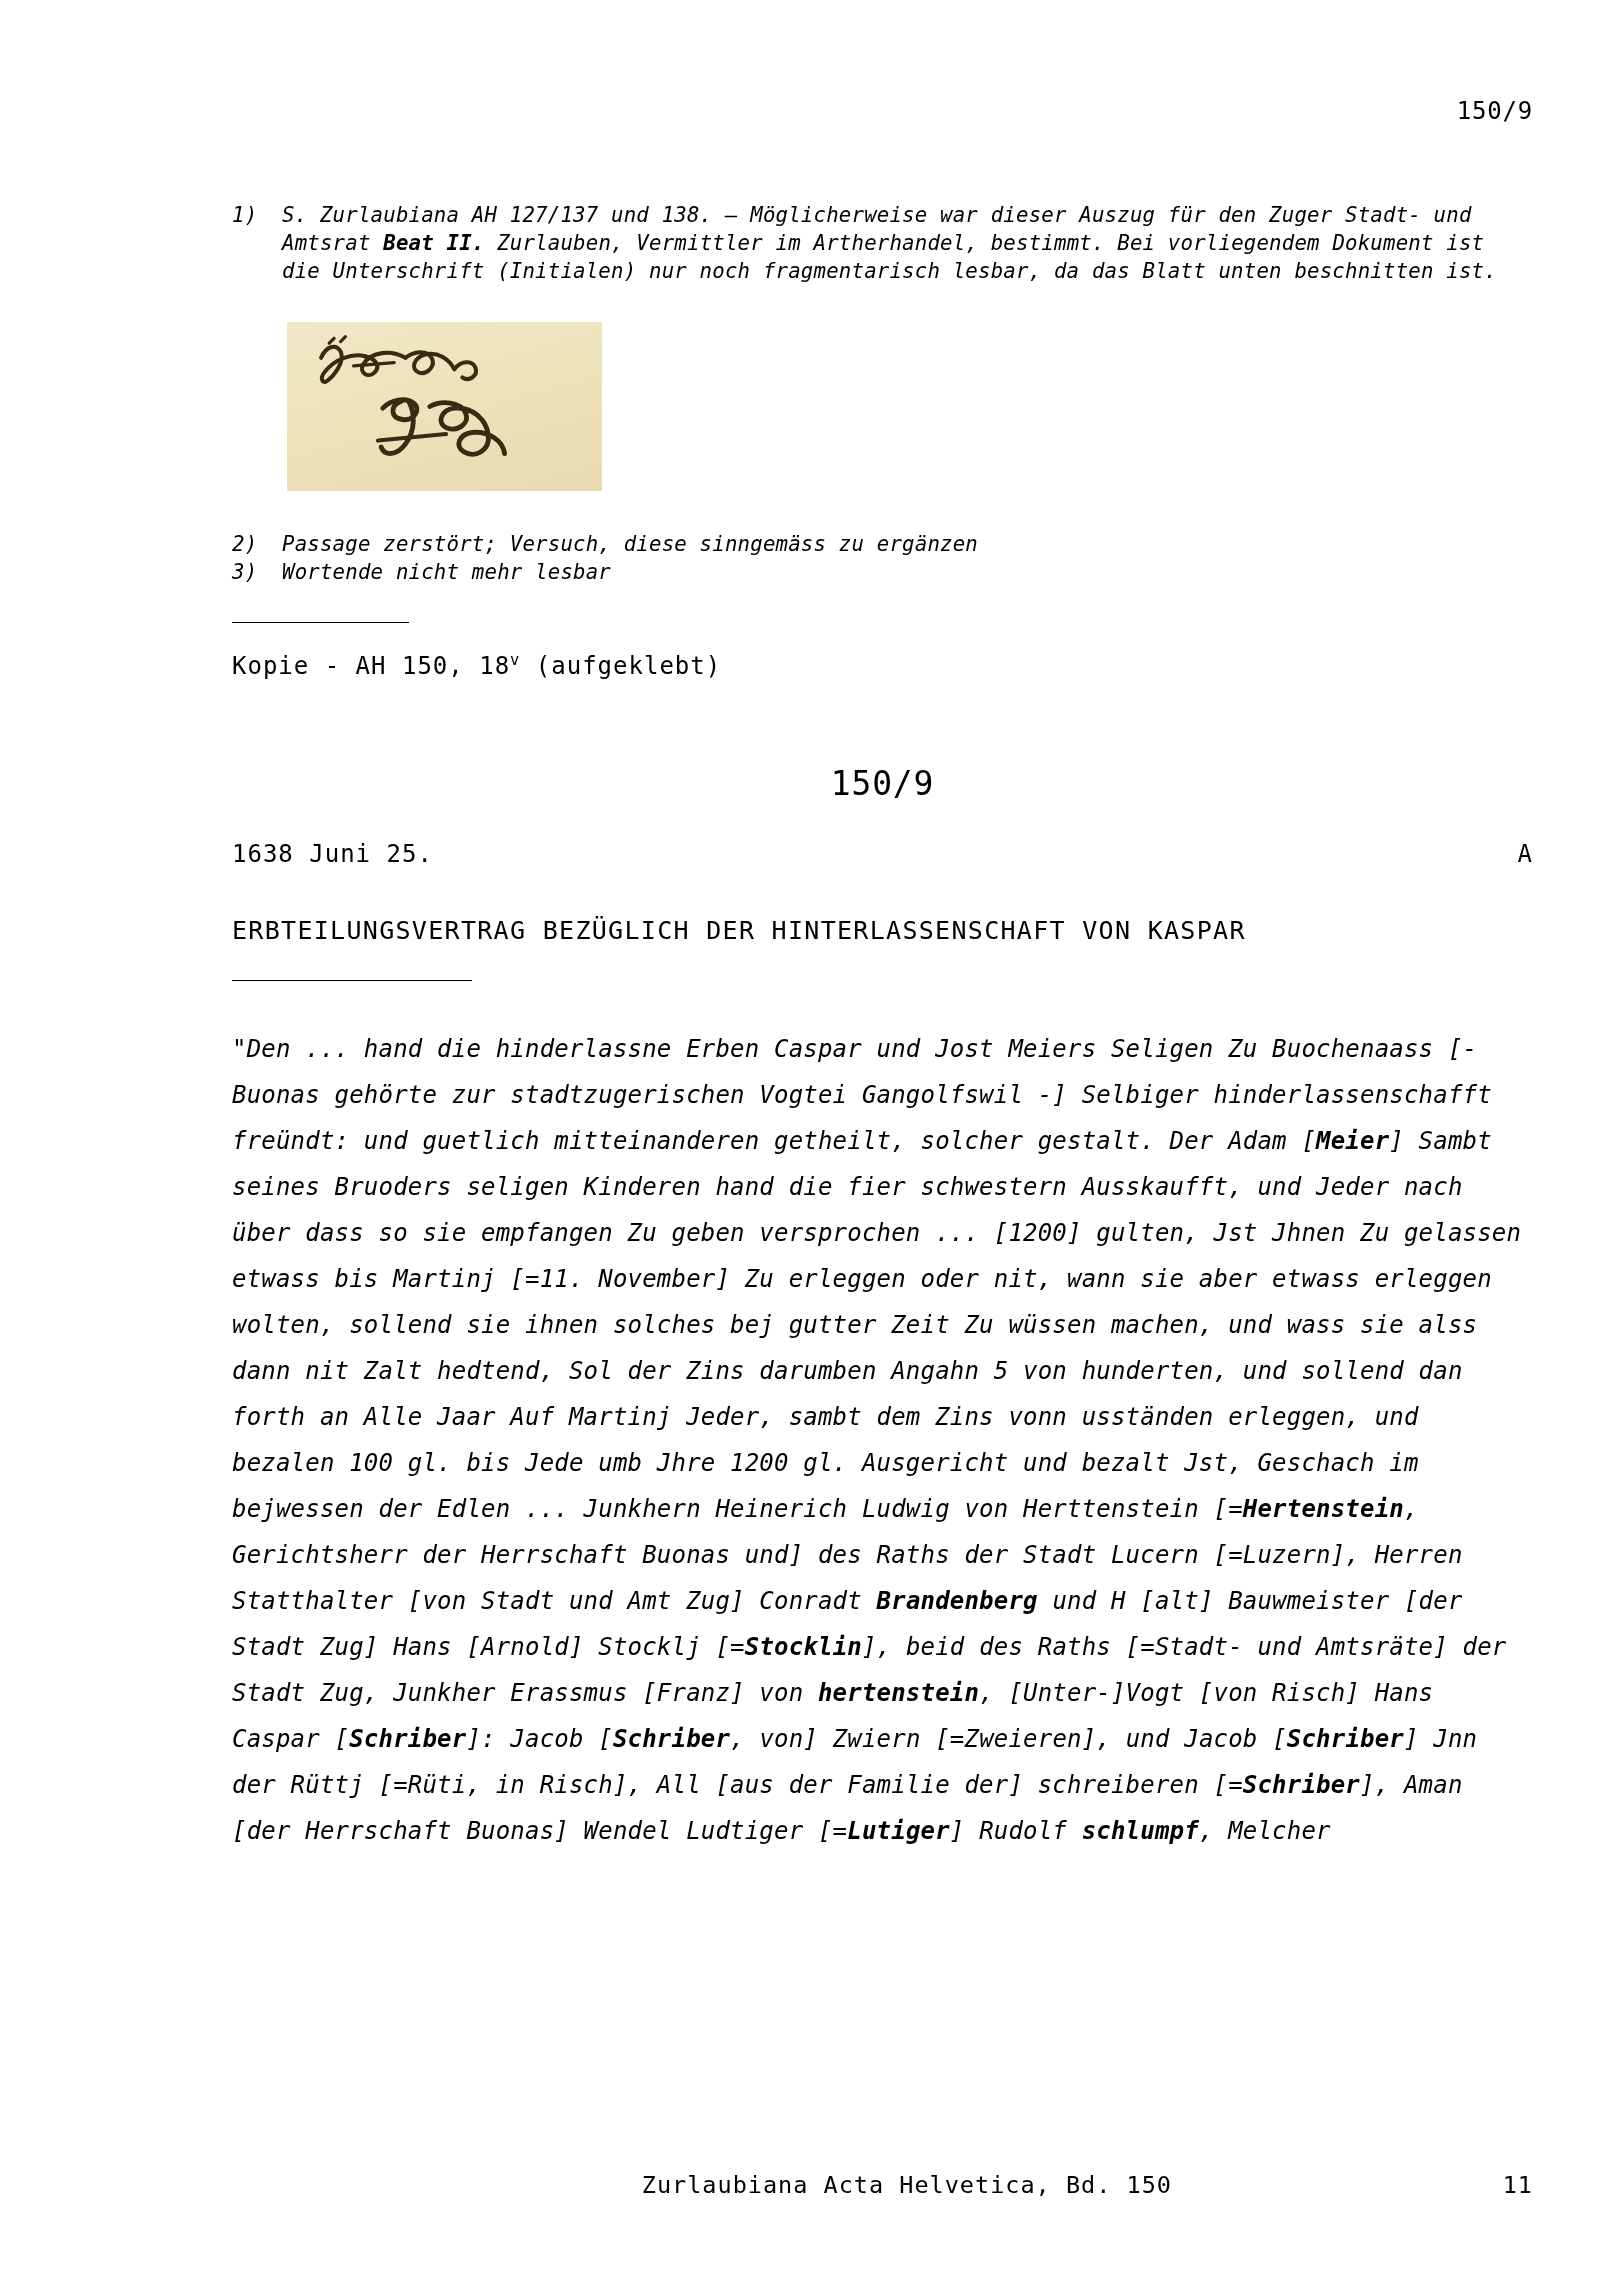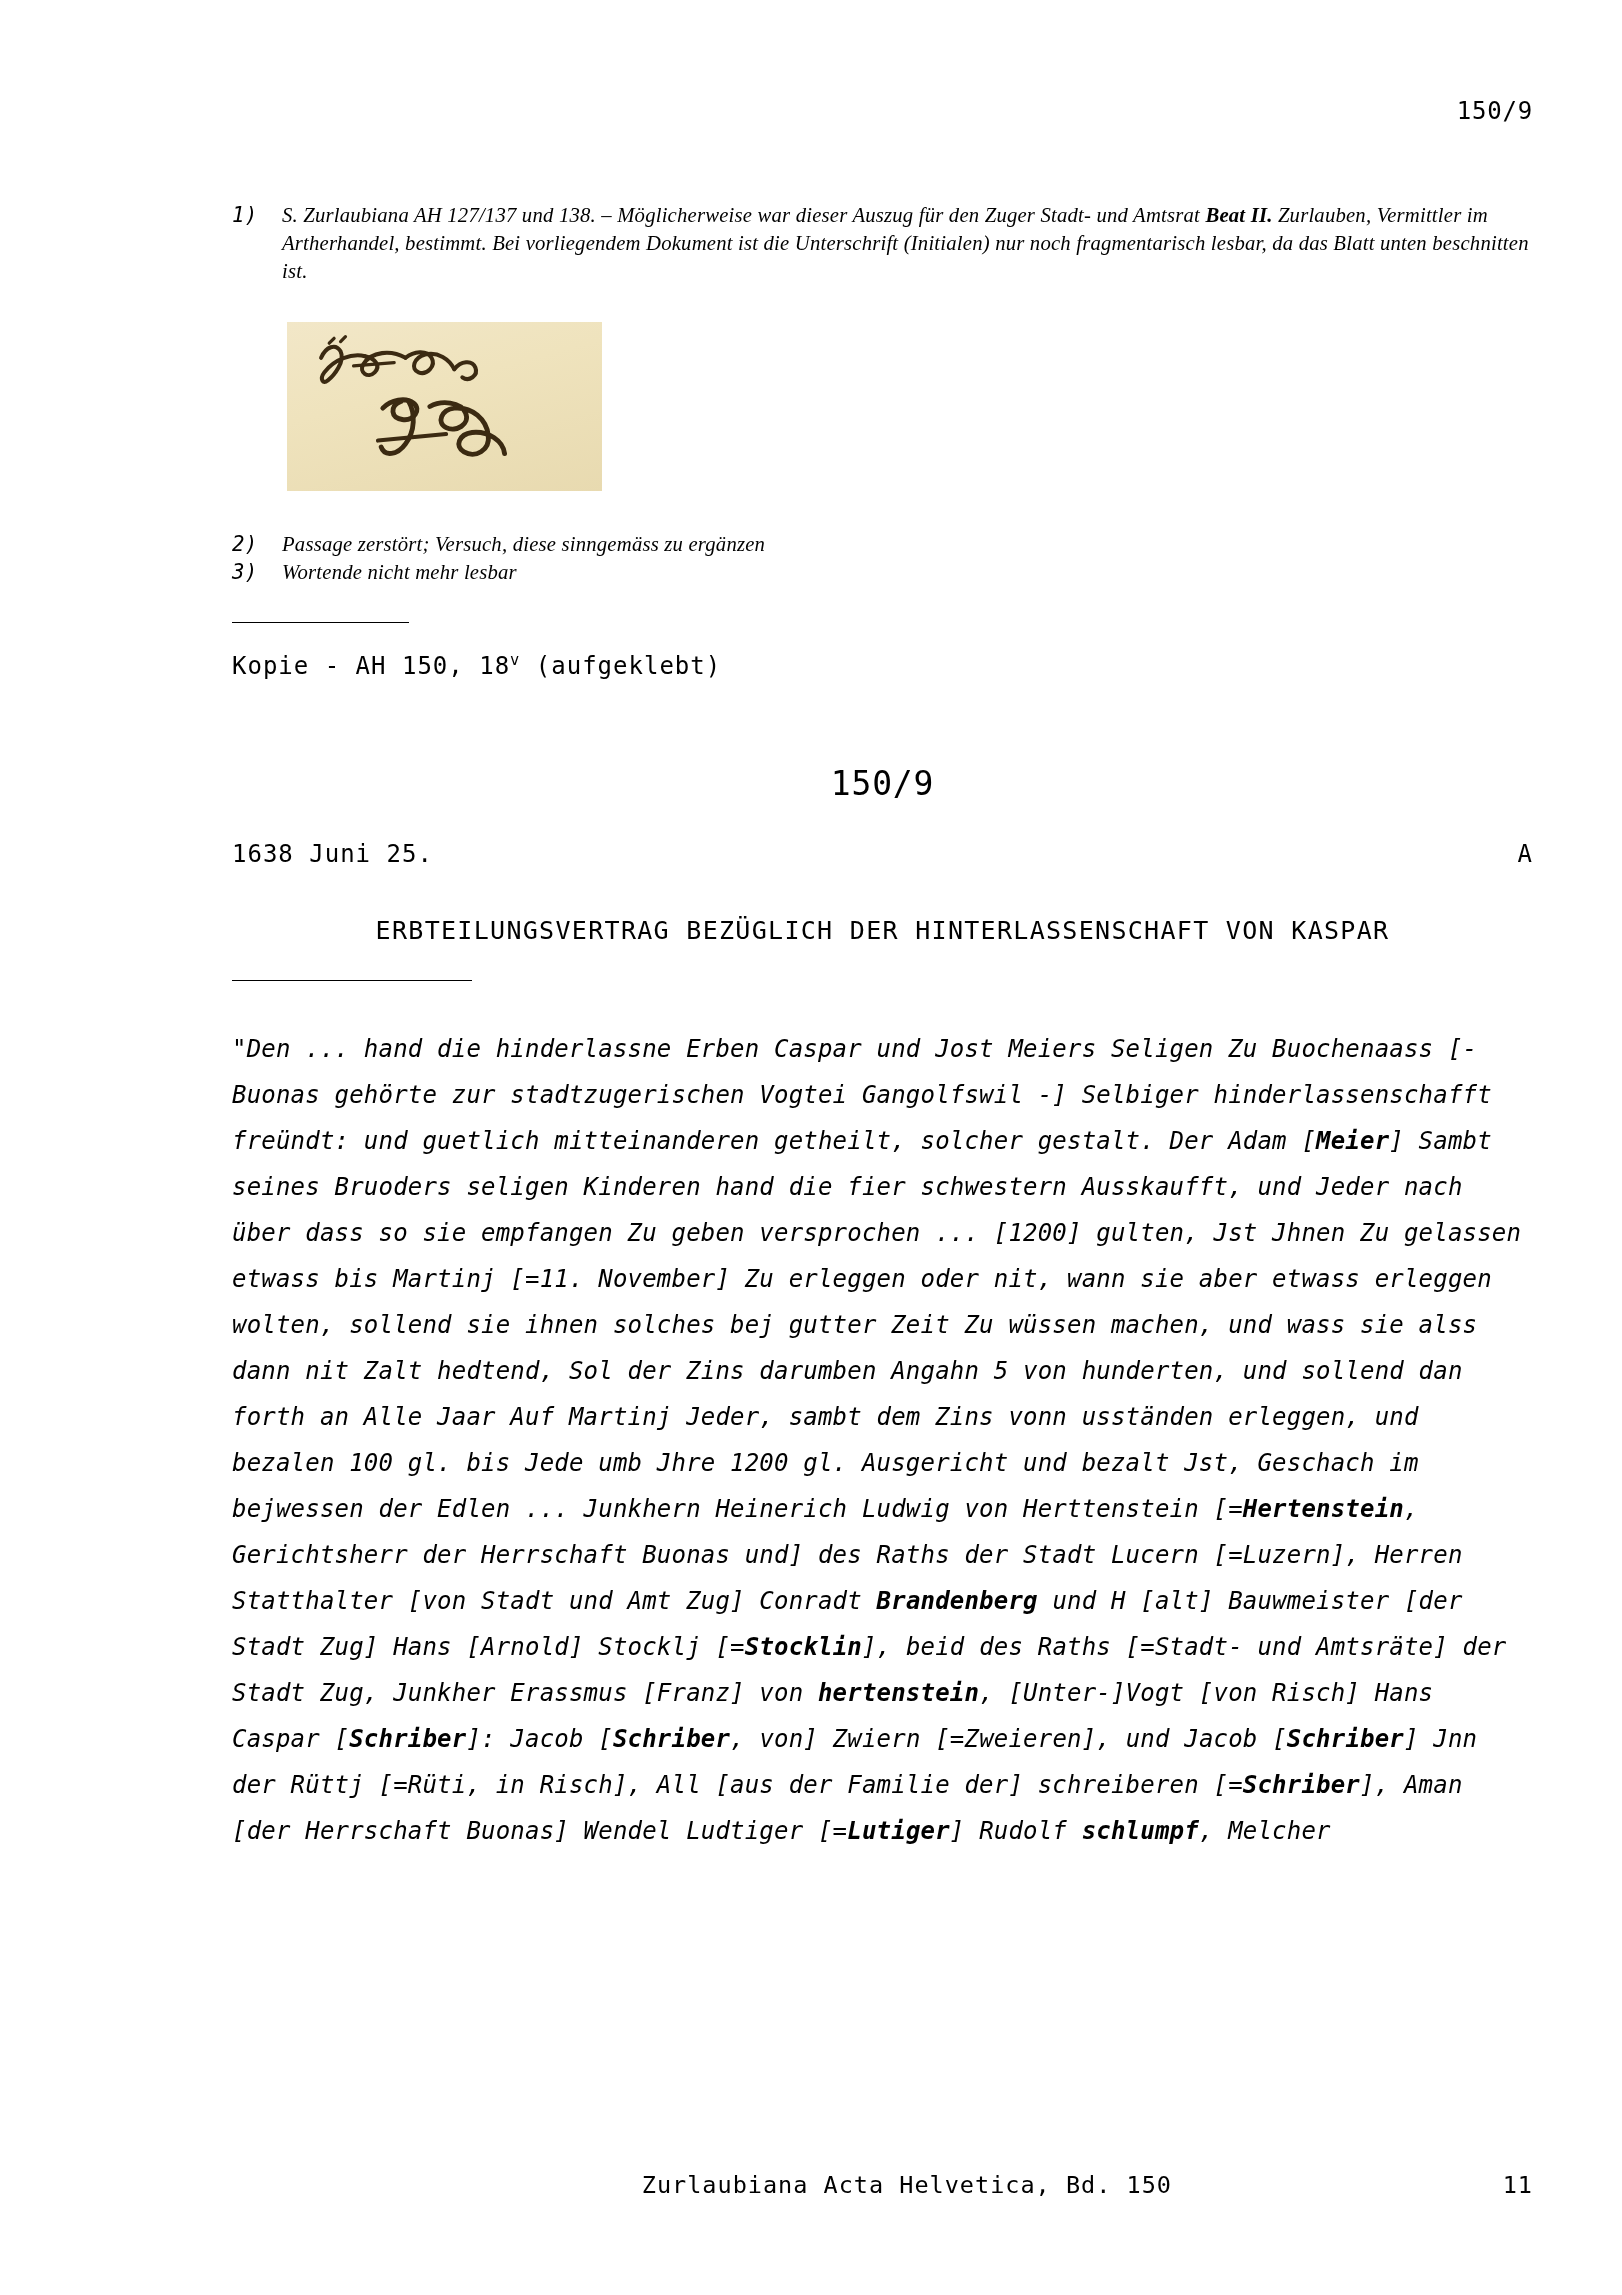--- a/index.html
+++ b/index.html
@@ -47,21 +47,20 @@
   .fn-row {
     display: flex;
     align-items: flex-start;
   }
   .fn-marker {
     width: 50px;
     flex: 0 0 50px;
   }
   .fn-text {
     flex: 1 1 auto;
-    font-family: Liberation Serif, serif;
   }
   .fn-text b {
     font-weight: bold;
   }
   
   .sig-wrap {
     margin-top: 37px;
     margin-left: 55px;
   }
   .sig-box {
@@ -106,21 +105,21 @@
   }
   .date-row {
     display: flex;
     justify-content: space-between;
     align-items: baseline;
     font-size: 24px;
     letter-spacing: 1px;
     margin-top: 37px;
   }
   .title-block {
-    text-align: center;
+    text-align: left;
     font-size: 25px;
     letter-spacing: 1.3px;
     line-height: 37px;
     margin-top: 44px;
   }
   .title-block sup {
     font-size: 15.4px;
     vertical-align: super;
   }
   .rule-title {

